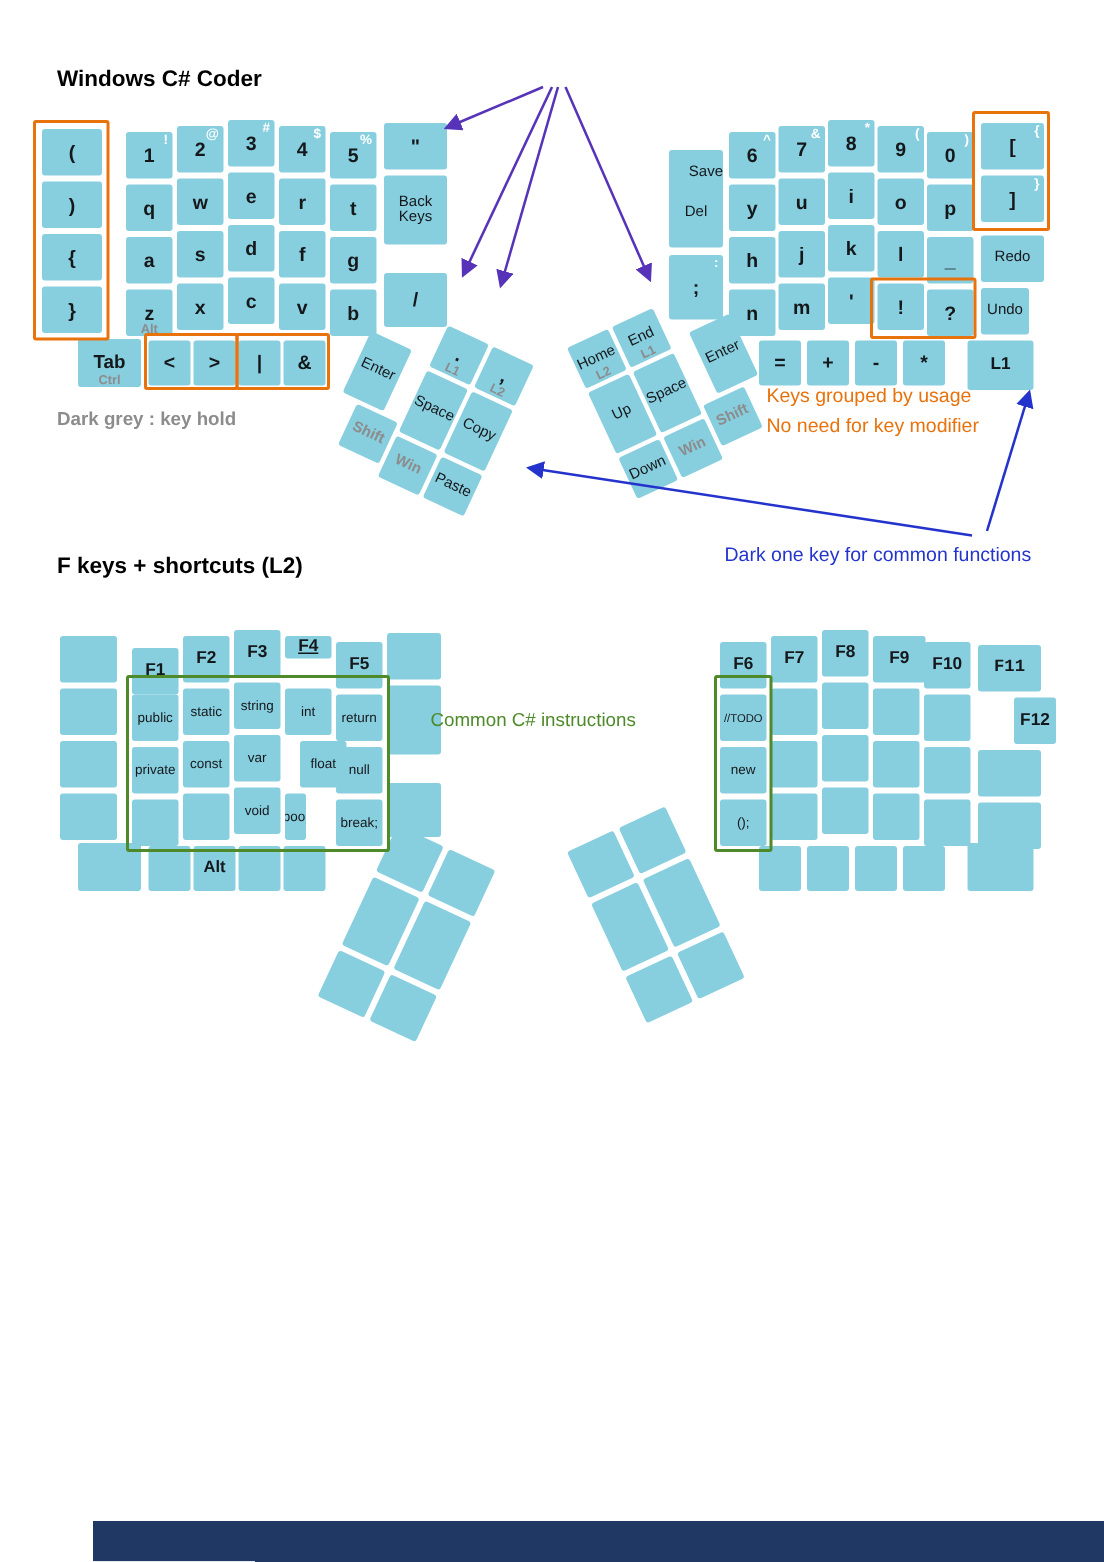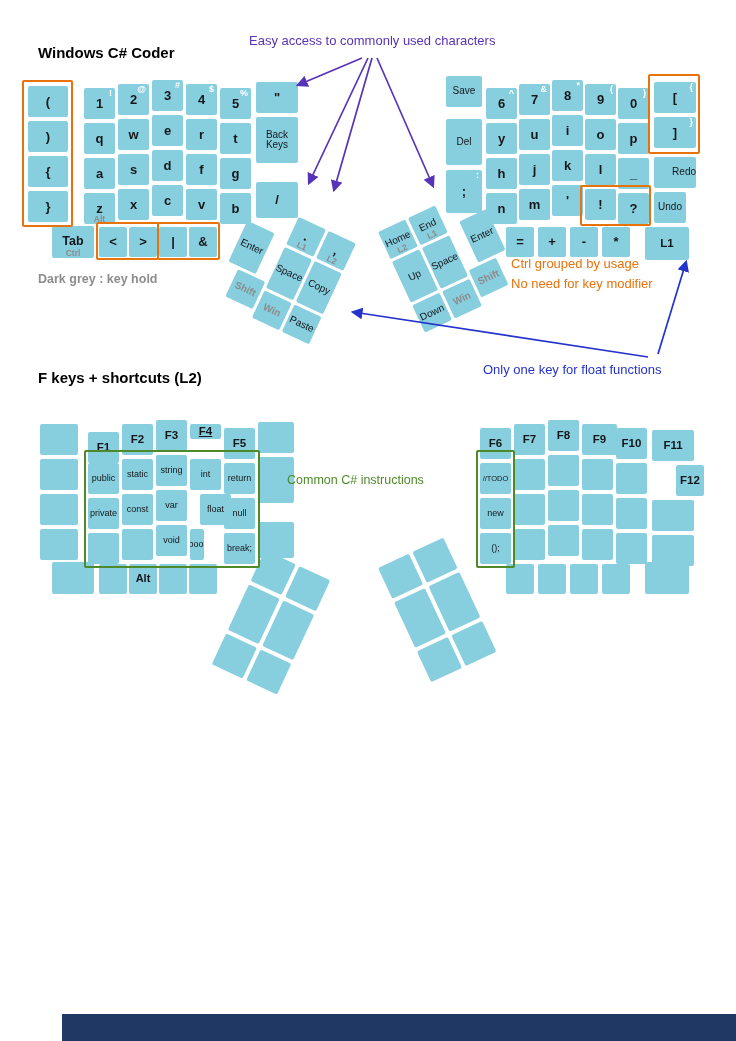--- a/index.html
+++ b/index.html
@@ -163,21 +163,21 @@
         <div class="key sym hold-only" style="left: 12px; top: 73px; width: 30px; height: 30px;">
           <span class="hold">Shift</span>
         </div>
         <div class="key sym hold-only" style="left: 45px; top: 81px; width: 30px; height: 30px;">
           <span class="hold">Win</span>
         </div>
         <div class="key txt" style="left: 78px; top: 81px; width: 30px; height: 30px;">
           <span class="main">Paste</span>
         </div>
       </div>
-      <div class="key txt" style="left: 446px; top: 76px; width: 36px; height: 31px;">
+      <div class="key txt" style="left: 446px; top: 100px; width: 36px; height: 31px; justify-content: flex-end;">
         <span class="main">Save</span>
       </div>
       <div class="key sym" style="left: 486px; top: 88px; width: 31px; height: 31px;">
         <span class="main">6</span>
         <span class="sup">^</span>
       </div>
       <div class="key sym" style="left: 519px; top: 84px; width: 31px; height: 31px;">
         <span class="main">7</span>
         <span class="sup">&amp;</span>
       </div>
@@ -231,21 +231,21 @@
       </div>
       <div class="key sym" style="left: 552px; top: 150px; width: 31px; height: 31px;">
         <span class="main">k</span>
       </div>
       <div class="key sym" style="left: 585px; top: 154px; width: 31px; height: 31px;">
         <span class="main">l</span>
       </div>
       <div class="key sym" style="left: 618px; top: 158px; width: 31px; height: 31px;">
         <span class="main">_</span>
       </div>
-      <div class="key txt" style="left: 654px; top: 157px; width: 42px; height: 31px; justify-content: flex-end;">
+      <div class="key txt" style="left: 654px; top: 157px; width: 42px; height: 31px;">
         <span class="main">Redo</span>
       </div>
       <div class="key sym" style="left: 486px; top: 193px; width: 31px; height: 31px;">
         <span class="main">n</span>
       </div>
       <div class="key sym" style="left: 519px; top: 189px; width: 31px; height: 31px;">
         <span class="main">m</span>
       </div>
       <div class="key sym" style="left: 552px; top: 185px; width: 31px; height: 31px;">
         <span class="main">'</span>
@@ -388,21 +388,21 @@
       </div>
       <div class="key f" style="left: 548px; top: 420px; width: 31px; height: 31px;">
         <span class="main">F8</span>
       </div>
       <div class="key f" style="left: 582px; top: 424px; width: 35px; height: 31px;">
         <span class="main">F9</span>
       </div>
       <div class="key f" style="left: 616px; top: 428px; width: 31px; height: 31px;">
         <span class="main">F10</span>
       </div>
-      <div class="key f" style="left: 652px; top: 430px; width: 42px; height: 31px;">
+      <div class="key f" style="left: 652px; top: 430px; width: 42px; height: 31px; font-family: Liberation Mono, monospace;">
         <span class="main">F11</span>
       </div>
       <div class="key tiny" style="left: 480px; top: 463px; width: 31px; height: 31px;">
         <span class="main">//TODO</span>
       </div>
       <div class="key sym" style="left: 514px; top: 459px; width: 31px; height: 31px;"></div>
       <div class="key sym" style="left: 548px; top: 455px; width: 31px; height: 31px;"></div>
       <div class="key sym" style="left: 582px; top: 459px; width: 31px; height: 31px;"></div>
       <div class="key sym" style="left: 616px; top: 463px; width: 31px; height: 31px;"></div>
       <div class="key f" style="left: 676px; top: 465px; width: 28px; height: 31px;">
@@ -437,25 +437,24 @@
         <div class="key sym" style="left: 0px; top: 92px; width: 34px; height: 34px;"></div>
         <div class="key sym" style="left: 38px; top: 92px; width: 34px; height: 34px;"></div>
       </div>
       <div class="outline" style="left: 22px; top: 80px; width: 51px; height: 147px; border-color: rgb(232, 114, 12);"></div>
       <div class="outline" style="left: 96px; top: 222px; width: 63px; height: 38px; border-color: rgb(232, 114, 12);"></div>
       <div class="outline" style="left: 157px; top: 222px; width: 63px; height: 38px; border-color: rgb(232, 114, 12);"></div>
       <div class="outline" style="left: 648px; top: 74px; width: 52px; height: 80px; border-color: rgb(232, 114, 12);"></div>
       <div class="outline" style="left: 580px; top: 185px; width: 71px; height: 41px; border-color: rgb(232, 114, 12);"></div>
       <div class="outline" style="left: 84px; top: 450px; width: 176px; height: 118px; border-color: rgb(78, 138, 42);"></div>
       <div class="outline" style="left: 476px; top: 450px; width: 39px; height: 118px; border-color: rgb(78, 138, 42);"></div>
-      <div class="note" style="left: 249px; top: 33px; color: rgb(86, 51, 184); font-size: 13px;">Easy access to commonly used characters</div>
       <div class="note bold" style="left: 38px; top: 272px; color: rgb(140, 140, 140); font-size: 12.5px;">Dark grey : key hold</div>
-      <div class="note" style="left: 511px; top: 256px; color: rgb(232, 114, 12); font-size: 13px;">Ctrl grouped by usage</div>
+      <div class="note" style="left: 511px; top: 256px; color: rgb(232, 114, 12); font-size: 13px;">Keys grouped by usage</div>
       <div class="note" style="left: 511px; top: 276px; color: rgb(232, 114, 12); font-size: 13px;">No need for key modifier</div>
-      <div class="note" style="left: 483px; top: 362px; color: rgb(36, 51, 204); font-size: 13px;">Only one key for float functions</div>
+      <div class="note" style="left: 483px; top: 362px; color: rgb(36, 51, 204); font-size: 13px;">Dark one key for common functions</div>
       <div class="note" style="left: 287px; top: 473px; color: rgb(78, 138, 42); font-size: 12.5px;">Common C# instructions</div>
     </div>
 
   <svg id="arrow-layer" width="736" height="1041">
     <defs>
       <marker id="arrow-purple" viewBox="0 0 10 10" refX="8" refY="5" markerWidth="7" markerHeight="7" orient="auto-start-reverse">
         <path d="M0,0 L10,5 L0,10 z" fill="#5633B8"></path>
       </marker>
       <marker id="arrow-blue" viewBox="0 0 10 10" refX="8" refY="5" markerWidth="7" markerHeight="7" orient="auto-start-reverse">
         <path d="M0,0 L10,5 L0,10 z" fill="#2433CC"></path>

